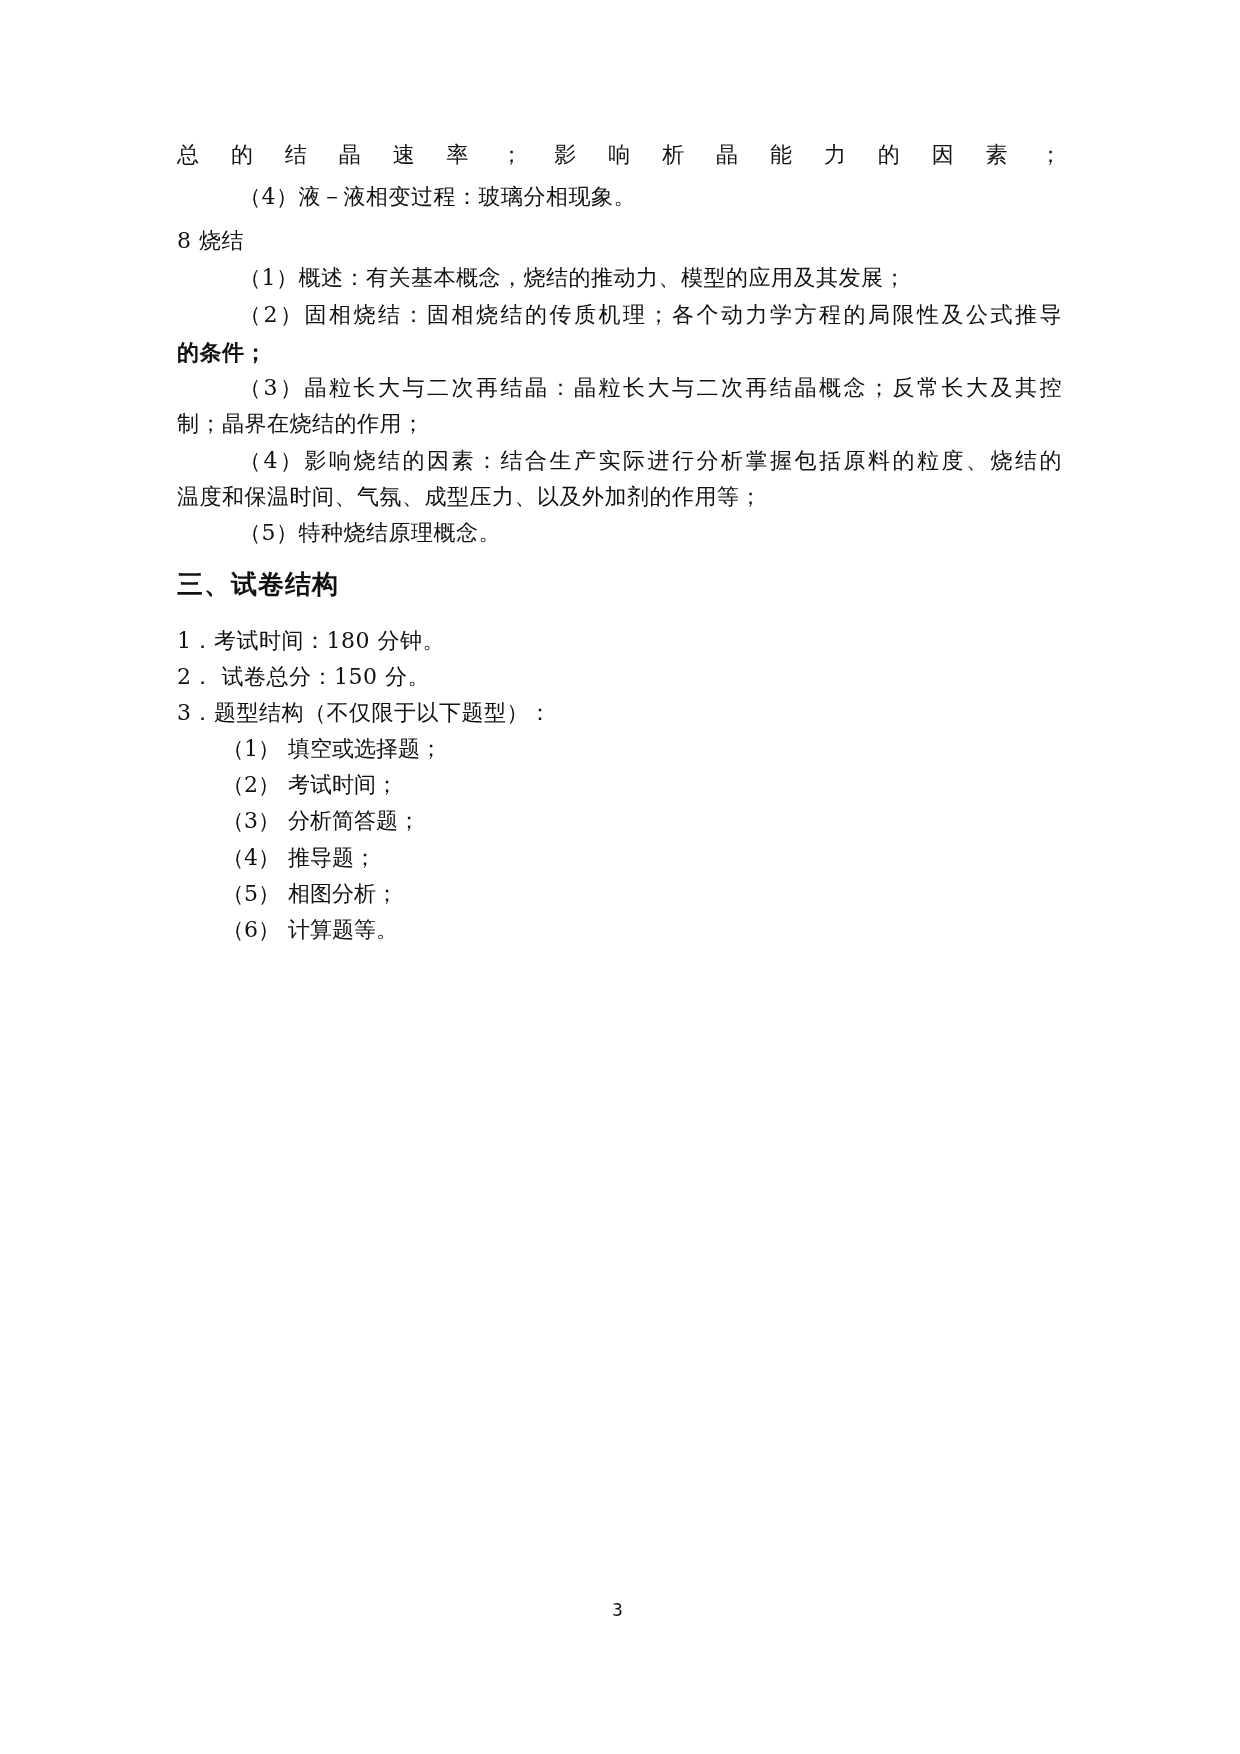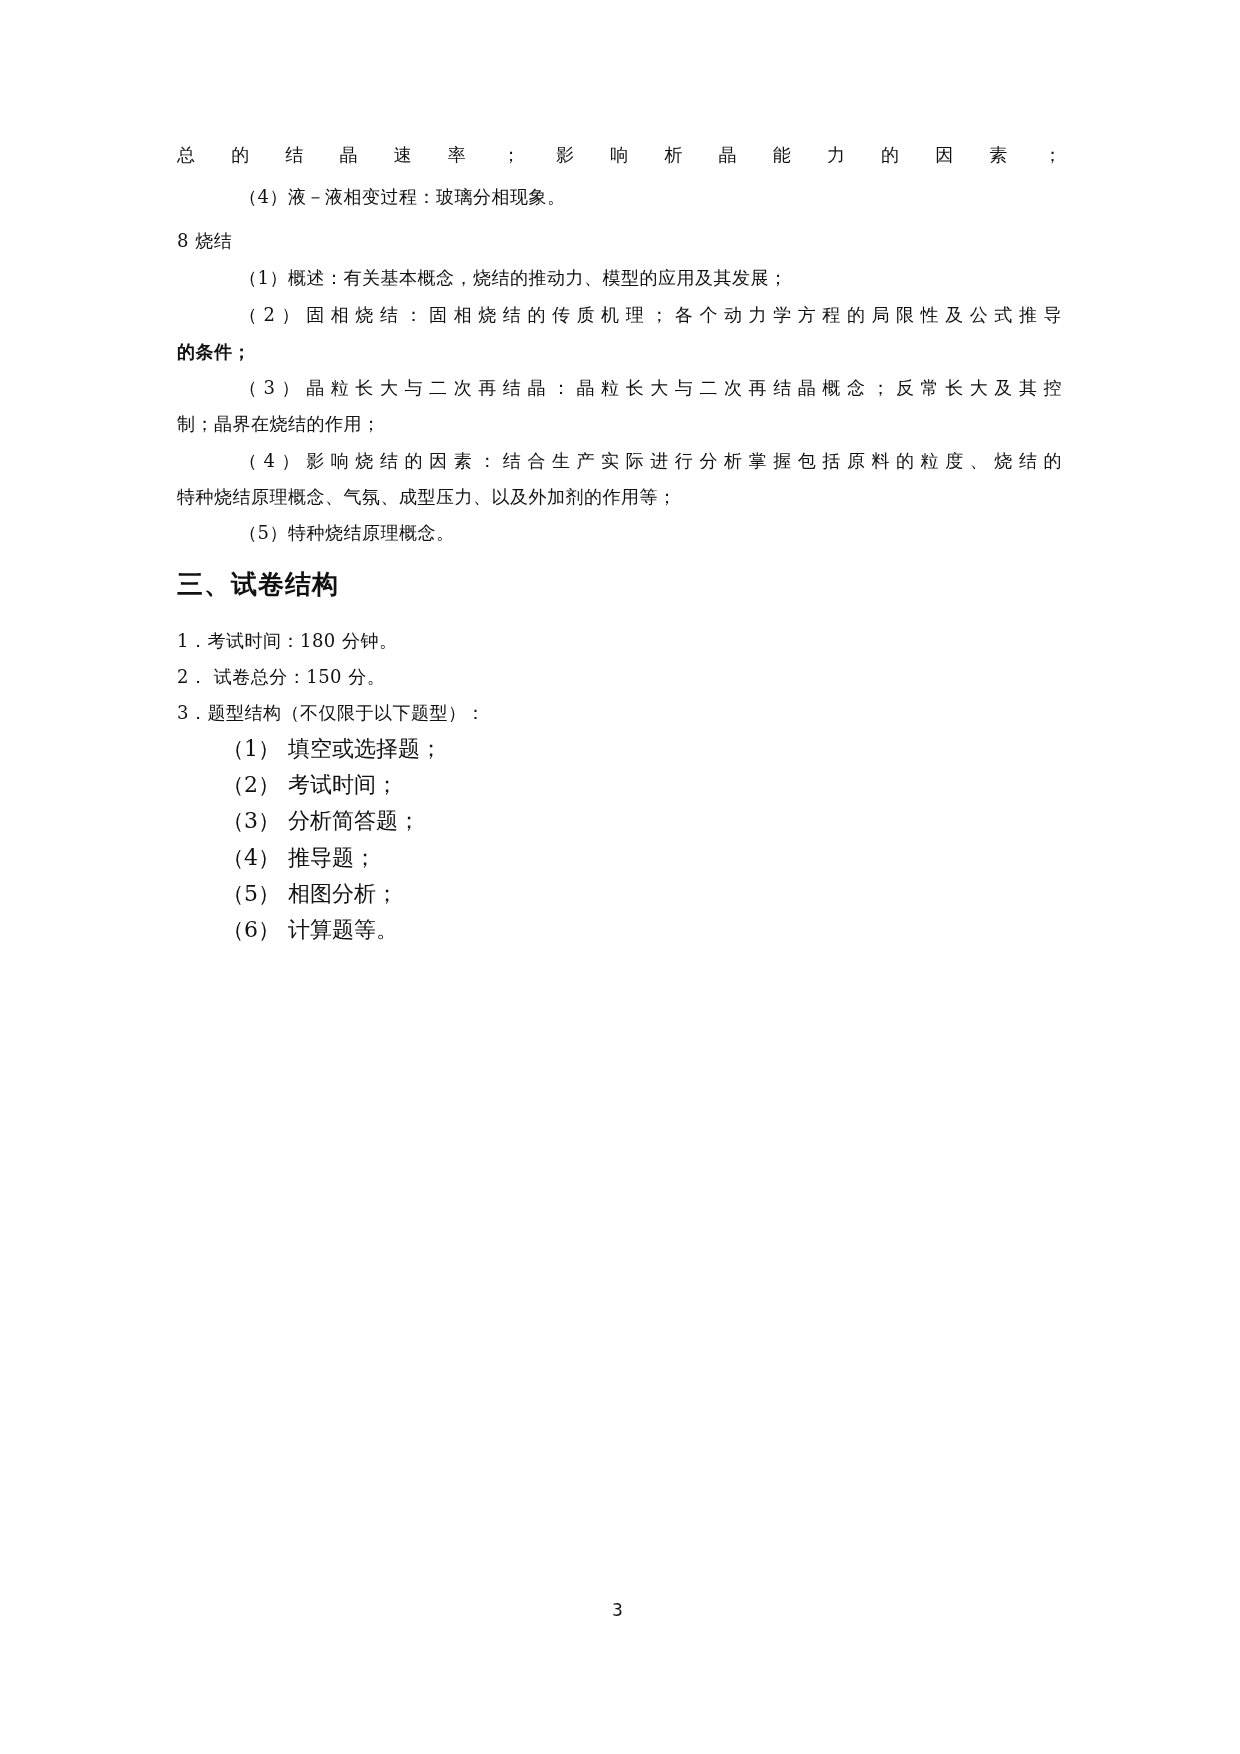--- a/index.html
+++ b/index.html
@@ -1,19 +1,19 @@
 <!DOCTYPE html>
 <html><head>
   <meta charset="utf-8">
   <style>
     html, body { margin: 0; padding: 0; background: #ffffff; }
     body { width: 1240px; height: 1754px; position: relative; overflow: hidden;
            font-family: "DejaVu Serif", "Liberation Serif", serif; color: #111111; }
     .page { position: absolute; left: 0; top: 0; width: 1240px; height: 1754px; }
-    .line { position: absolute; left: 177px; width: 890px; font-size: 18px; line-height: 30px;
+    .line { position: absolute; left: 177px; width: 890px; font-size: 22px; line-height: 30px;
             white-space: nowrap; letter-spacing: 0.5px; }
     .indent { left: 239px; }
     .heading { position: absolute; left: 177px; font-size: 26px; line-height: 34px; font-weight: bold;
                font-family: Liberation Mono, monospace; letter-spacing: 1px; }
     .justify { text-align: justify; text-align-last: justify; width: 885px; }
     .justify.indent { width: 823px; }
     .sub-num { display: inline-block; width: 66px; }
     .sub-item { position: absolute; left: 222px; font-size: 22px; line-height: 30px; white-space: nowrap; }
     .page-num { position: absolute; left: 612px; top: 1600px; font-size: 17px;
                 font-family: "DejaVu Sans", "Liberation Sans", sans-serif; }
@@ -30,21 +30,21 @@
 
   <div class="line indent" style="top:263px;">（1）概述：有关基本概念，烧结的推动力、模型的应用及其发展；</div>
 
   <div class="line indent justify" style="top:300px;">（2）固相烧结：固相烧结的传质机理；各个动力学方程的局限性及公式推导</div>
   <div class="line" style="top:337px;font-weight:bold;">的条件；</div>
 
   <div class="line indent justify" style="top:373px;">（3）晶粒长大与二次再结晶：晶粒长大与二次再结晶概念；反常长大及其控</div>
   <div class="line" style="top:409px;">制；晶界在烧结的作用；</div>
 
   <div class="line indent justify" style="top:446px;">（4）影响烧结的因素：结合生产实际进行分析掌握包括原料的粒度、烧结的</div>
-  <div class="line" style="top:482px;">特种烧结原理概念、气氛、成型压力、以及外加剂的作用等；</div>
+  <div class="line" style="top:482px;">温度和保温时间、气氛、成型压力、以及外加剂的作用等；</div>
 
   <div class="line indent" style="top:518px;">（5）特种烧结原理概念。</div>
 
   <div class="heading" style="top:569px;">三、试卷结构</div>
 
   <div class="line" style="top:626px;">1．考试时间：180 分钟。</div>
   <div class="line" style="top:662px;">2． 试卷总分：150 分。</div>
   <div class="line" style="top:698px;">3．题型结构（不仅限于以下题型）：</div>
 
   <div class="sub-item" style="top:734px;">

